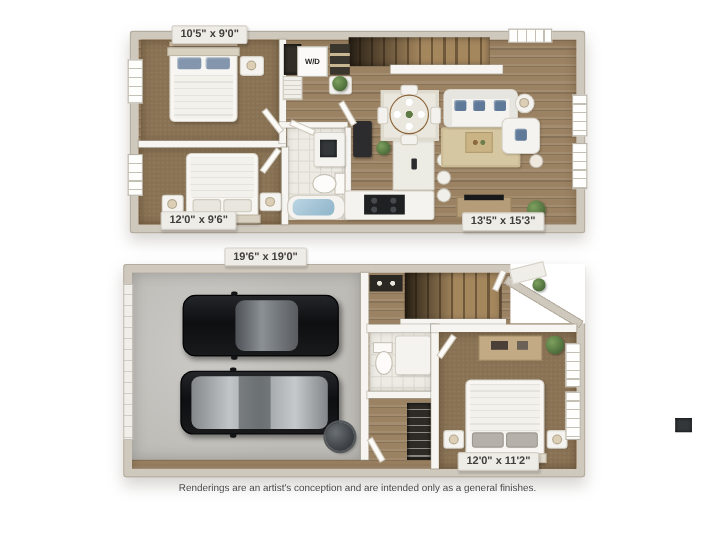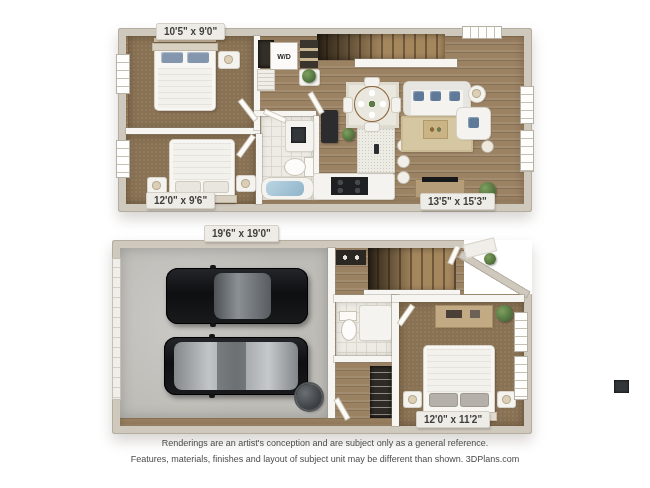--- a/index.html
+++ b/index.html
@@ -367,16 +367,15 @@
     <div id="l-win2" class="win"></div>
   </div>
 
   <div id="plate-b1" class="plate">10'5" x 9'0"</div>
   <div id="plate-b2" class="plate">12'0" x 9'6"</div>
   <div id="plate-lv" class="plate">13'5" x 15'3"</div>
   <div id="plate-gr" class="plate">19'6" x 19'0"</div>
   <div id="plate-b3" class="plate">12'0" x 11'2"</div>
 
   <div class="disclaimer">
-    <div>Renderings are an artist's conception and are subject only as a general reference.</div>
-    <div>Features, materials, finishes and layout of subject unit may be different than shown. 3DPlans.com</div>
+    <div>Renderings are an artist's conception and are intended only as a general finishes.</div>
   </div>
 </div>
 
 </body></html>

